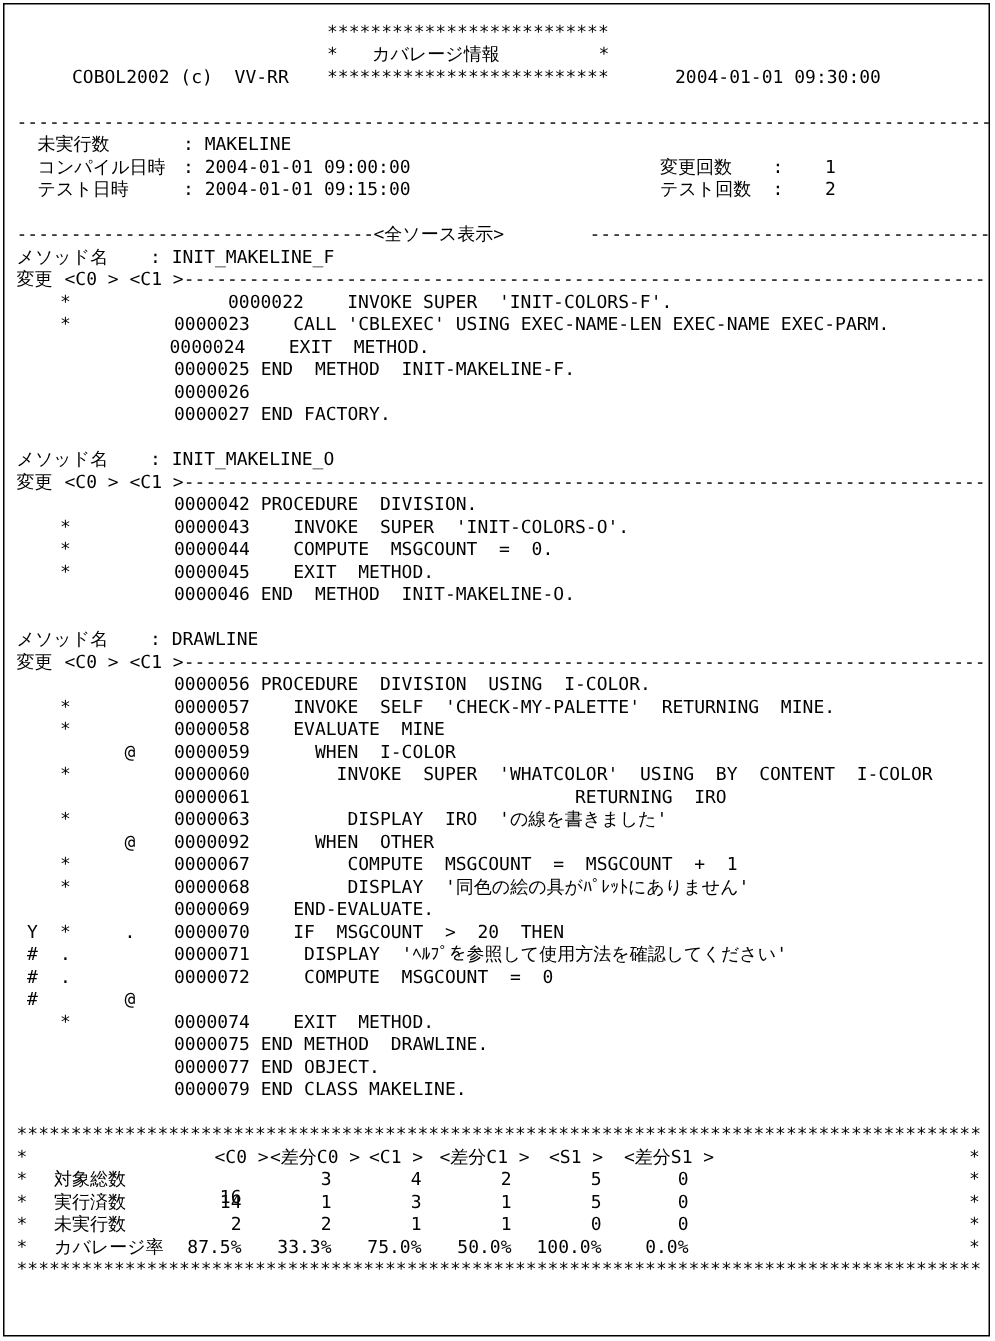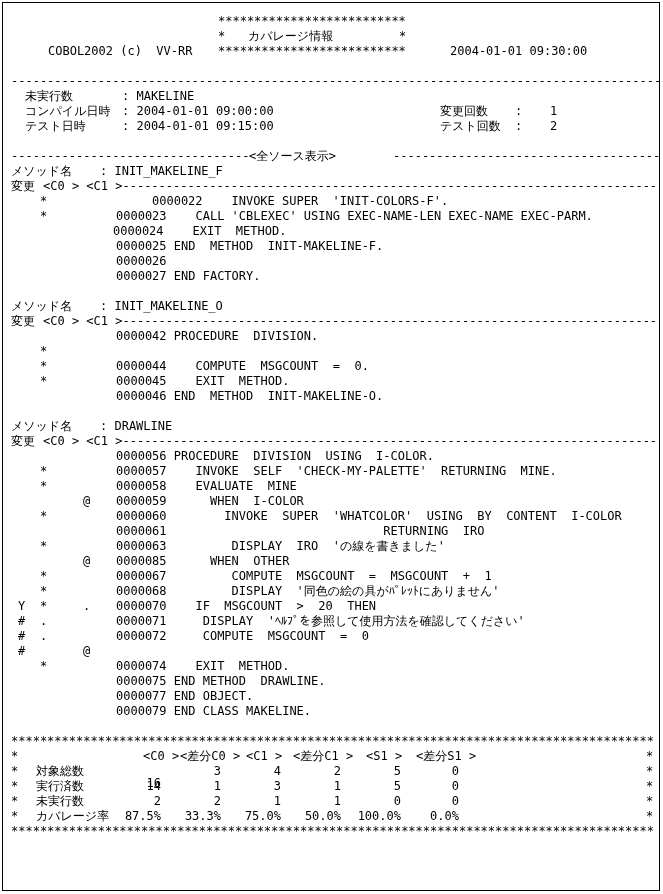--- a/index.html
+++ b/index.html
@@ -91,20 +91,21 @@
       </div>
       <div class="ln">
         <span style="left: 8px;">変更</span>
         <span style="left: 40px;">&lt;C0 &gt; &lt;C1 &gt;--------------------------------------------------------------------------</span>
       </div>
       <div class="ln">
         <span style="left: 113px;">0000042 PROCEDURE  DIVISION.</span>
       </div>
       <div class="ln">
         <span style="left: 37px;">*</span>
+        <span style="left: 113px;">0000043    INVOKE  SUPER  'INIT-COLORS-O'.</span>
       </div>
       <div class="ln">
         <span style="left: 37px;">*</span>
         <span style="left: 113px;">0000044    COMPUTE  MSGCOUNT  =  0.</span>
       </div>
       <div class="ln">
         <span style="left: 37px;">*</span>
         <span style="left: 113px;">0000045    EXIT  METHOD.</span>
       </div>
       <div class="ln">
@@ -140,29 +141,32 @@
       </div>
       <div class="ln">
         <span style="left: 113px;">0000061                              RETURNING  IRO</span>
       </div>
       <div class="ln">
         <span style="left: 37px;">*</span>
         <span style="left: 113px;">0000063         DISPLAY  IRO  'の線を書きました'</span>
       </div>
       <div class="ln">
         <span style="left: 80px;">@</span>
-        <span style="left: 113px;">0000085      WHEN  OTHER</span>
+        <span style="left: 113px;">0000092      WHEN  OTHER</span>
       </div>
       <div class="ln">
         <span style="left: 37px;">*</span>
         <span style="left: 113px;">0000067         COMPUTE  MSGCOUNT  =  MSGCOUNT  +  1</span>
       </div>
       <div class="ln">
         <span style="left: 37px;">*</span>
         <span style="left: 113px;">0000068         DISPLAY  '同色の絵の具がﾊﾟﾚｯﾄにありません'</span>
+      </div>
+      <div class="ln">
+        <span style="left: 113px;">0000069    END-EVALUATE.</span>
       </div>
       <div class="ln">
         <span style="left: 15px;">Y</span>
         <span style="left: 37px;">*</span>
         <span style="left: 80px;">.</span>
         <span style="left: 113px;">0000070    IF  MSGCOUNT  &gt;  20  THEN</span>
       </div>
       <div class="ln">
         <span style="left: 15px;">#</span>
         <span style="left: 37px;">.</span>

